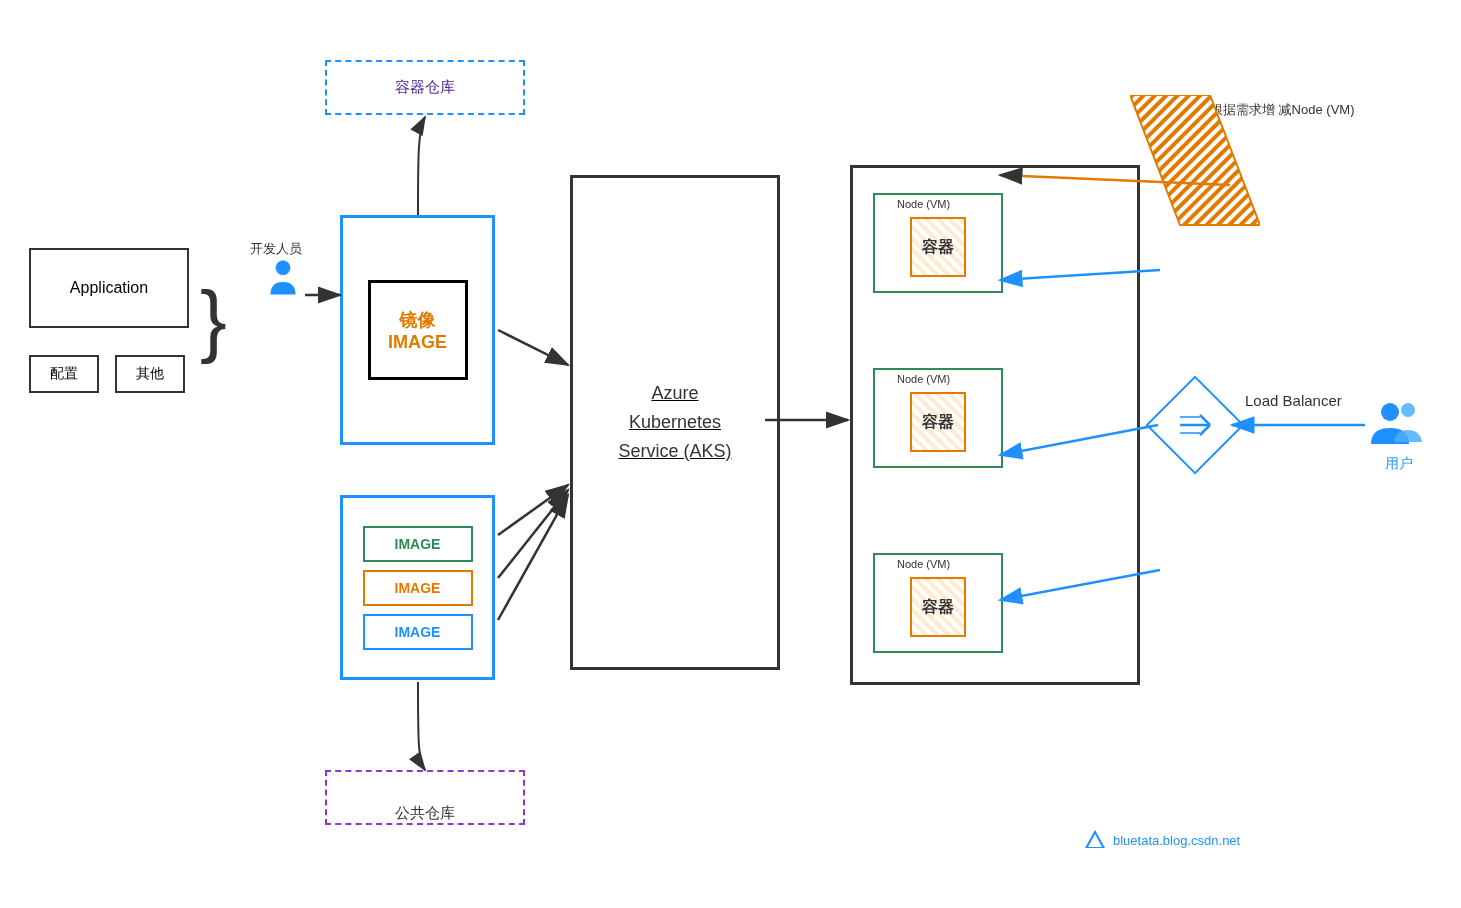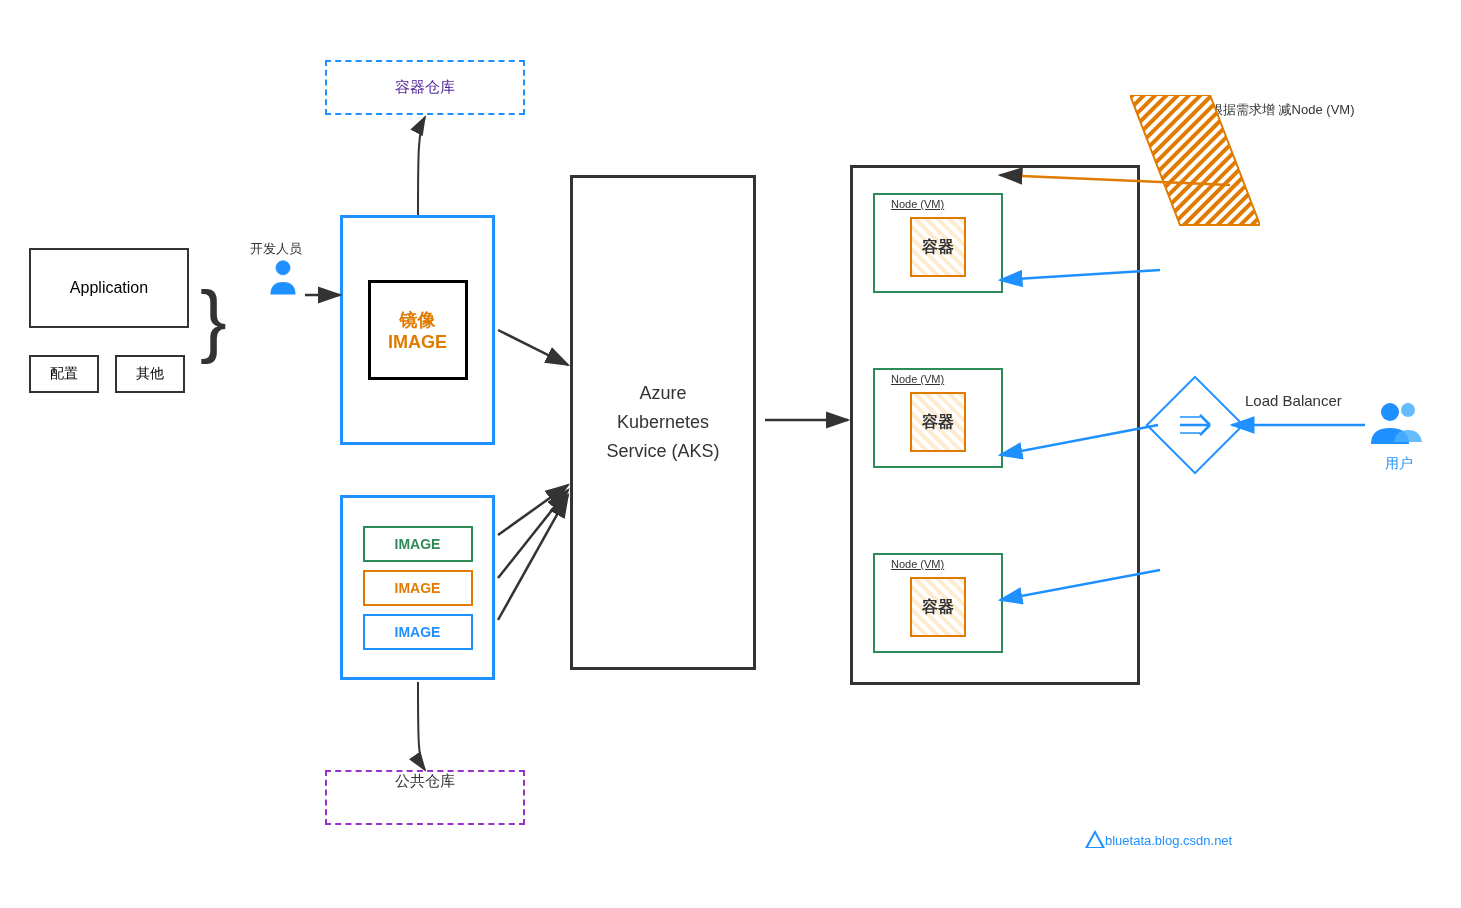--- a/index.html
+++ b/index.html
@@ -135,33 +135,33 @@
       font-size: 14px; color: #1e90ff; font-weight: bold;
       background: #fff;
     }
 
     
     .registry-bottom {
       position: absolute;
       left: 325px; top: 770px;
       width: 200px; height: 55px;
       border: 2.5px dashed #9932cc;
-      display: flex; align-items: flex-start; justify-content: center;
+      display: flex; align-items: flex-end; justify-content: center;
       font-size: 15px; color: #333;
       background: #fff;
     }
 
     
     .aks-box {
       position: absolute;
       left: 570px; top: 175px;
-      width: 186px; height: 495px;
+      width: 210px; height: 495px;
       border: 3px solid #333;
       background: #fff;
-      display: flex; align-items: center; justify-content: center;
+      display: flex; align-items: center; justify-content: center; text-decoration: underline;
     }
     .aks-label {
       font-size: 18px; color: #333; text-align: center; line-height: 1.6;
     }
 
     
     .cluster-box {
       position: absolute;
       left: 850px; top: 165px;
       width: 290px; height: 520px;
@@ -169,21 +169,21 @@
       background: #fff;
     }
 
     
     .node-box {
       position: absolute;
       border: 2px solid #2e8b57;
       background: #fff;
     }
     .node-label {
-      font-size: 11px; color: #333; padding: 3px 16px; text-decoration: underline;
+      font-size: 11px; color: #333; padding: 3px 22px;
     }
     .container-inner {
       margin: 4px auto;
       width: 56px; height: 60px;
       background: repeating-linear-gradient(
         45deg,
         #ffecd0,
         #ffecd0 4px,
         #fff 4px,
         #fff 8px
@@ -236,21 +236,21 @@
       left: 1210px; top: 100px;
       font-size: 13px; color: #333; line-height: 1.5;
       white-space: nowrap;
     }
 
     
     .watermark {
       position: absolute;
       left: 1085px; top: 830px;
       font-size: 13px; color: #1e90ff;
-      display: flex; align-items: center; 
+      display: flex; align-items: center; gap: 8px;
     }
 
     
     .arrows-svg {
       position: absolute;
       top: 0; left: 0;
       width: 1461px; height: 908px;
       pointer-events: none;
     }
   </style>

